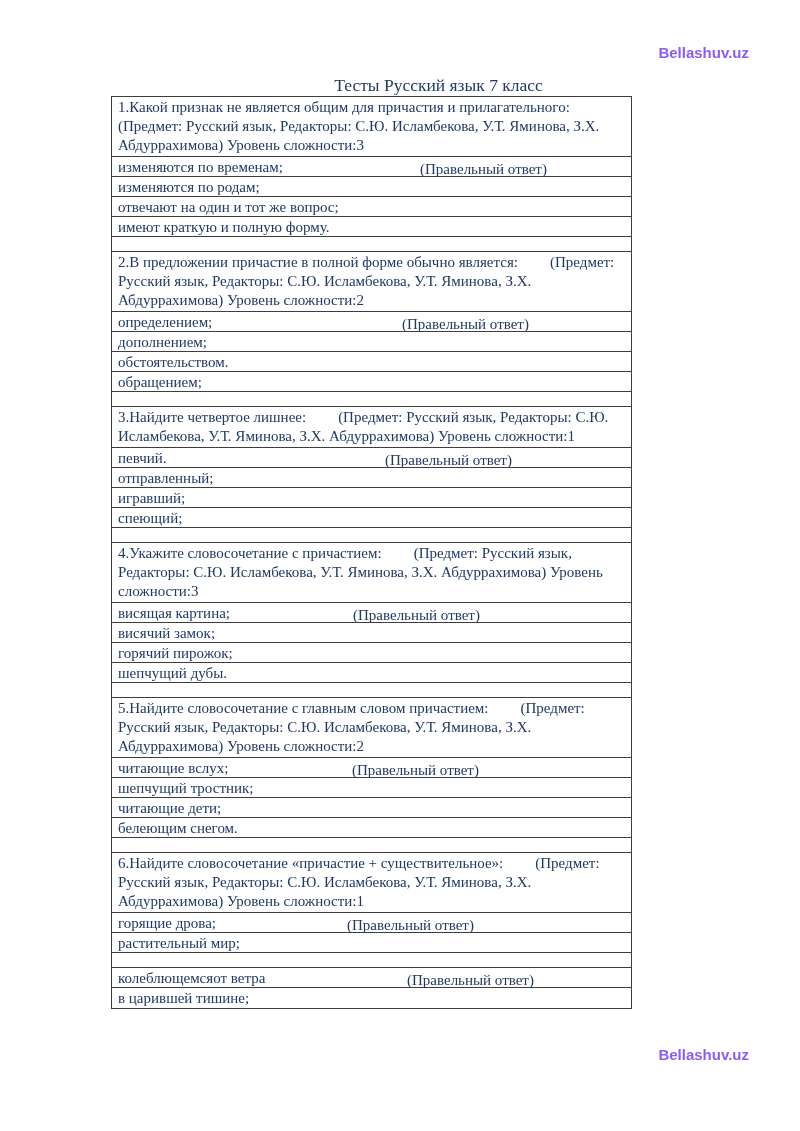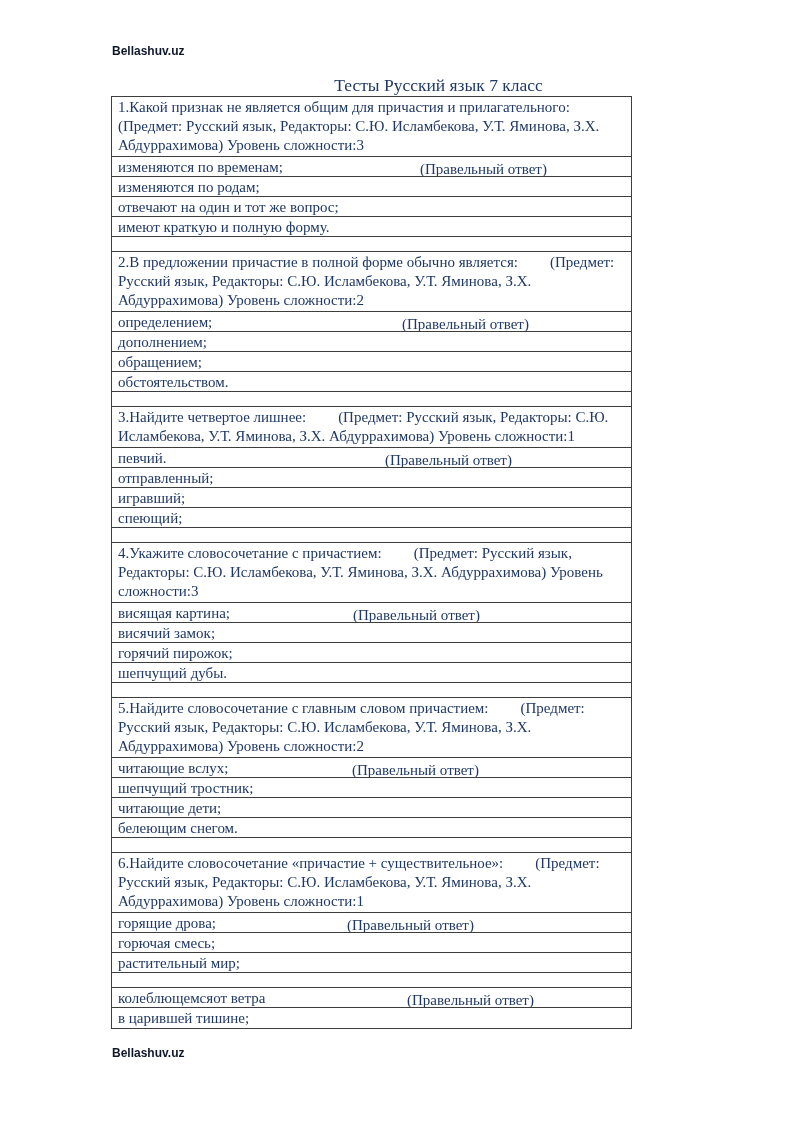--- a/index.html
+++ b/index.html
@@ -6,23 +6,23 @@
   .page{
     position:relative;
     width:800px;height:1131px;
     background:#ffffff;
     font-family:"Liberation Serif", serif;
     overflow:hidden;
     margin:0 auto;
   }
   .brand{
     position:absolute;left:112px;width:637px;
-    text-align:left;
+    text-align:right;
     font-family:"Liberation Sans", sans-serif;
-    font-weight:bold;font-size:12px;color:#0f172a;
+    font-weight:bold;font-size:15px;color:#8b5cf6;
   }
   .brand-top{top:44px;}
   .brand-bottom{top:1046px;}
   .doc-title{
     position:absolute;top:75px;left:120px;width:637px;
     text-align:center;
     font-size:17.5px;color:#1f3864;
   }
   .qtable{
     position:absolute;top:96px;left:111px;width:521px;
@@ -68,22 +68,22 @@
       <div class="row arow"><span>изменяются по родам;</span></div>
       <div class="row arow"><span>отвечают на один и тот же вопрос;</span></div>
       <div class="row arow"><span>имеют краткую и полную форму.</span></div>
       <div class="row sep"></div>
     </div>
 
     <div class="qblock qb2">
       <div class="row qrow"><span>2.В предложении причастие в полной форме обычно является:</span><span class="tabgap"></span><span>(Предмет: Русский язык, Редакторы: С.Ю. Исламбекова, У.Т. Яминова, З.Х. Абдуррахимова) Уровень сложности:2</span></div>
       <div class="row arow"><span>определением;</span><span class="correct">(Правельный ответ)</span></div>
       <div class="row arow"><span>дополнением;</span></div>
+      <div class="row arow"><span>обстоятельством.</span></div>
       <div class="row arow"><span>обращением;</span></div>
-      <div class="row arow"><span>обстоятельством.</span></div>
       <div class="row sep"></div>
     </div>
 
     <div class="qblock qb3">
       <div class="row qrow"><span>3.Найдите четвертое лишнее:</span><span class="tabgap"></span><span>(Предмет: Русский язык, Редакторы: С.Ю. Исламбекова, У.Т. Яминова, З.Х. Абдуррахимова) Уровень сложности:1</span></div>
       <div class="row arow"><span>певчий.</span><span class="correct">(Правельный ответ)</span></div>
       <div class="row arow"><span>отправленный;</span></div>
       <div class="row arow"><span>игравший;</span></div>
       <div class="row arow"><span>спеющий;</span></div>
       <div class="row sep"></div>
@@ -103,21 +103,20 @@
       <div class="row arow"><span>читающие вслух;</span><span class="correct">(Правельный ответ)</span></div>
       <div class="row arow"><span>шепчущий тростник;</span></div>
       <div class="row arow"><span>читающие дети;</span></div>
       <div class="row arow"><span>белеющим снегом.</span></div>
       <div class="row sep"></div>
     </div>
 
     <div class="qblock qb6">
       <div class="row qrow"><span>6.Найдите словосочетание «причастие + существительное»:</span><span class="tabgap"></span><span>(Предмет: Русский язык, Редакторы: С.Ю. Исламбекова, У.Т. Яминова, З.Х. Абдуррахимова) Уровень сложности:1</span></div>
       <div class="row arow"><span>горящие дрова;</span><span class="correct">(Правельный ответ)</span></div>
-      <div class="row arow"><span>горючая смесь;</span></div>
       <div class="row arow"><span>растительный мир;</span></div>
       <div class="row sep"></div>
     </div>
 
     <div class="qblock qb7">
       <div class="row arow"><span>колеблющемсяот ветра</span><span class="correct">(Правельный ответ)</span></div>
       <div class="row arow"><span>в царившей тишине;</span></div>
     </div>
 
   </div>

